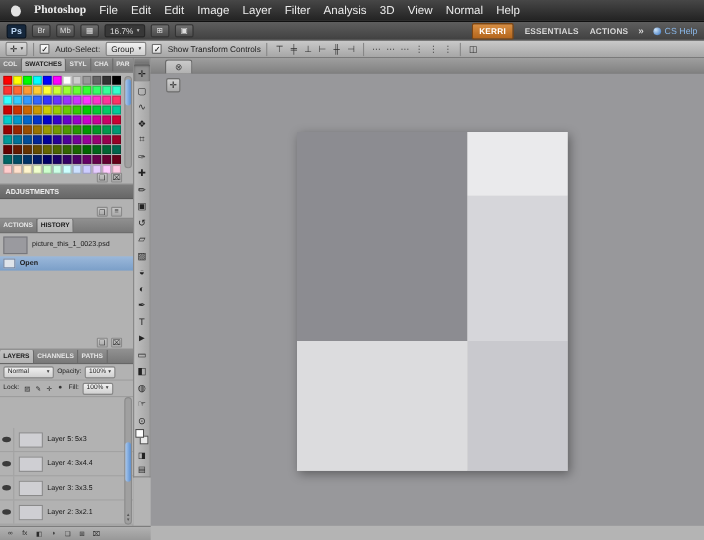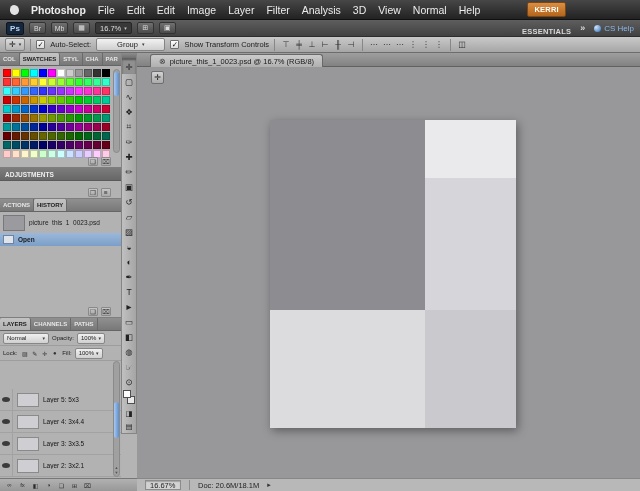--- a/index.html
+++ b/index.html
@@ -4,43 +4,43 @@
 <style>
   *{margin:0;padding:0;box-sizing:border-box;}
   html,body{width:640px;height:491px;overflow:hidden;font-family:"Liberation Sans",sans-serif;background:#b4b4b4;}
   #screen{position:relative;width:640px;height:491px;background:#b4b4b4;overflow:hidden;}
 
   
   #menubar{position:absolute;left:0;top:0;width:640px;height:20px;background:linear-gradient(#474747,#222);display:flex;align-items:center;padding:0 8px;color:#ececec;font-size:10.5px;border-bottom:1px solid #111;}
   .apple-logo{width:9px;height:10px;background:#e3e3e3;border-radius:46% 54% 48% 48%;margin:0 6px 0 2px;}
   #menu-items{display:flex;align-items:center;}
   .menu-item{padding:0 6px;white-space:nowrap;}
-  .menu-item.app-name{font-weight:bold;}
+  .menu-item.app-name{font-weight:bold;font-family:Liberation Serif, serif;}
 
   
   #appbar{position:absolute;left:0;top:20px;width:640px;height:17px;background:linear-gradient(#5e5e5e,#414141);border-bottom:1px solid #2c2c2c;display:flex;align-items:center;padding:0 6px;gap:5px;}
   .ps-logo{width:18px;height:13px;background:#15273c;color:#bcd6f2;font-size:8px;font-weight:bold;display:flex;align-items:center;justify-content:center;border-radius:2px;border:1px solid #0b1420;}
   .bar-btn{height:12px;min-width:17px;padding:0 2px;background:linear-gradient(#707070,#4b4b4b);border:1px solid #333;border-radius:2px;color:#ddd;font-size:7px;display:flex;align-items:center;justify-content:center;}
   .zoom-box{height:12px;padding:0 4px;background:#383838;border:1px solid #262626;border-radius:2px;color:#ddd;font-size:7.5px;display:flex;align-items:center;gap:3px;}
   .dd{font-size:5px;line-height:5px;opacity:.85;}
   #workspace-area{margin-left:auto;display:flex;align-items:center;gap:9px;color:#d8d8d8;font-size:7.5px;font-weight:bold;}
-  #workspace-buttons{display:flex;align-items:center;gap:10px;flex-direction:column;}
+  #workspace-buttons{display:flex;align-items:center;gap:10px;}
   .workspace{cursor:default;letter-spacing:.2px;}
   .workspace.active{background:linear-gradient(#d98f43,#b3651c);color:#fff;padding:2px 6px;border-radius:2px;border:1px solid #7d4511;}
   .ws-overflow{font-size:9px;}
   .cs-live{display:flex;align-items:center;gap:3px;color:#8ab8ea;font-weight:normal;font-size:8px;}
   .cs-ball{width:7px;height:7px;border-radius:50%;background:radial-gradient(circle at 30% 30%,#cfe4f8,#2f6fbe);}
 
   
   #optionsbar{position:absolute;left:0;top:37px;width:640px;height:16px;background:linear-gradient(#c9c9c9,#a6a6a6);border-bottom:1px solid #6d6d6d;display:flex;align-items:center;padding:0 5px;gap:5px;font-size:7.5px;color:#1c1c1c;}
   .tool-preset{display:flex;align-items:center;gap:3px;padding:1px 3px;border:1px solid #848484;border-radius:2px;background:linear-gradient(#dcdcdc,#b3b3b3);font-size:8px;}
   .opt-sep{width:1px;height:12px;background:#878787;}
   .checkbox{width:9px;height:9px;background:linear-gradient(#fff,#dcdcdc);border:1px solid #6f6f6f;border-radius:1px;font-size:7.5px;line-height:8px;text-align:center;color:#111;}
   .opt-label{white-space:nowrap;}
-  .opt-select{display:flex;align-items:center;gap:4px;padding:1px 20px;border:1px solid #848484;border-radius:2px;background:linear-gradient(#f2f2f2,#cfcfcf);}
+  .opt-select{display:flex;align-items:center;gap:4px;padding:1px 4px;border:1px solid #848484;border-radius:2px;background:linear-gradient(#f2f2f2,#cfcfcf);}
   .icon-row{display:flex;align-items:center;gap:1px;}
   .align-btn{width:12px;height:12px;display:flex;align-items:center;justify-content:center;font-size:8px;color:#2e2e2e;border-radius:2px;}
 
   
   #left-panels{position:absolute;left:0;top:53px;width:121px;height:425px;background:#b2b2b2;border-right:1px solid #787878;}
   .panel{position:absolute;left:0;width:121px;border-bottom:1px solid #7e7e7e;background:#b2b2b2;}
   #swatches-panel{top:0;height:115px;}
   #adjustments-panel{top:115px;height:31px;}
   #history-panel{top:146px;height:119px;}
   #layers-panel{top:265px;height:160px;border-bottom:none;}
@@ -473,21 +473,20 @@
     </div>
     <div id="tools-extra">
         <span class="tool-btn">◨</span>
         <span class="tool-btn">▤</span>
       </div>
   </div>
 
   <div id="tabbar">
     <div class="doc-tab">
       <span class="tab-close">⊗</span>
-      <span class="tab-title">picture_this_1_0023.psd @ 16.7% (RGB/8)</span>
     </div>
   </div>
 
   <div id="canvas">
     <div id="float-move">✛</div>
     <div id="document">
         <div class="img-block" style="left: 0px; top: 0px; width: 155px; height: 190px; background: rgb(140, 140, 145);"></div>
         <div class="img-block" style="left: 155px; top: 0px; width: 91px; height: 58px; background: rgb(234, 234, 236);"></div>
         <div class="img-block" style="left: 155px; top: 58px; width: 91px; height: 132px; background: rgb(214, 214, 218);"></div>
         <div class="img-block" style="left: 0px; top: 190px; width: 155px; height: 118px; background: rgb(220, 220, 222);"></div>
@@ -497,20 +496,14 @@
 
   <div id="panel-footer">
       <span class="footer-btn">∞</span>
       <span class="footer-btn">fx</span>
       <span class="footer-btn">◧</span>
       <span class="footer-btn">◑</span>
       <span class="footer-btn">❏</span>
       <span class="footer-btn">⊞</span>
       <span class="footer-btn">⌧</span>
     </div>
-  <div id="statusbar">
-    <div class="zoom-field">16.67%</div>
-    <div class="status-sep"></div>
-    <span class="status-doc">Doc: 20.6M/18.1M</span>
-    <span class="status-expand">▸</span>
-  </div>
 
 </div>
 
 </body></html>

